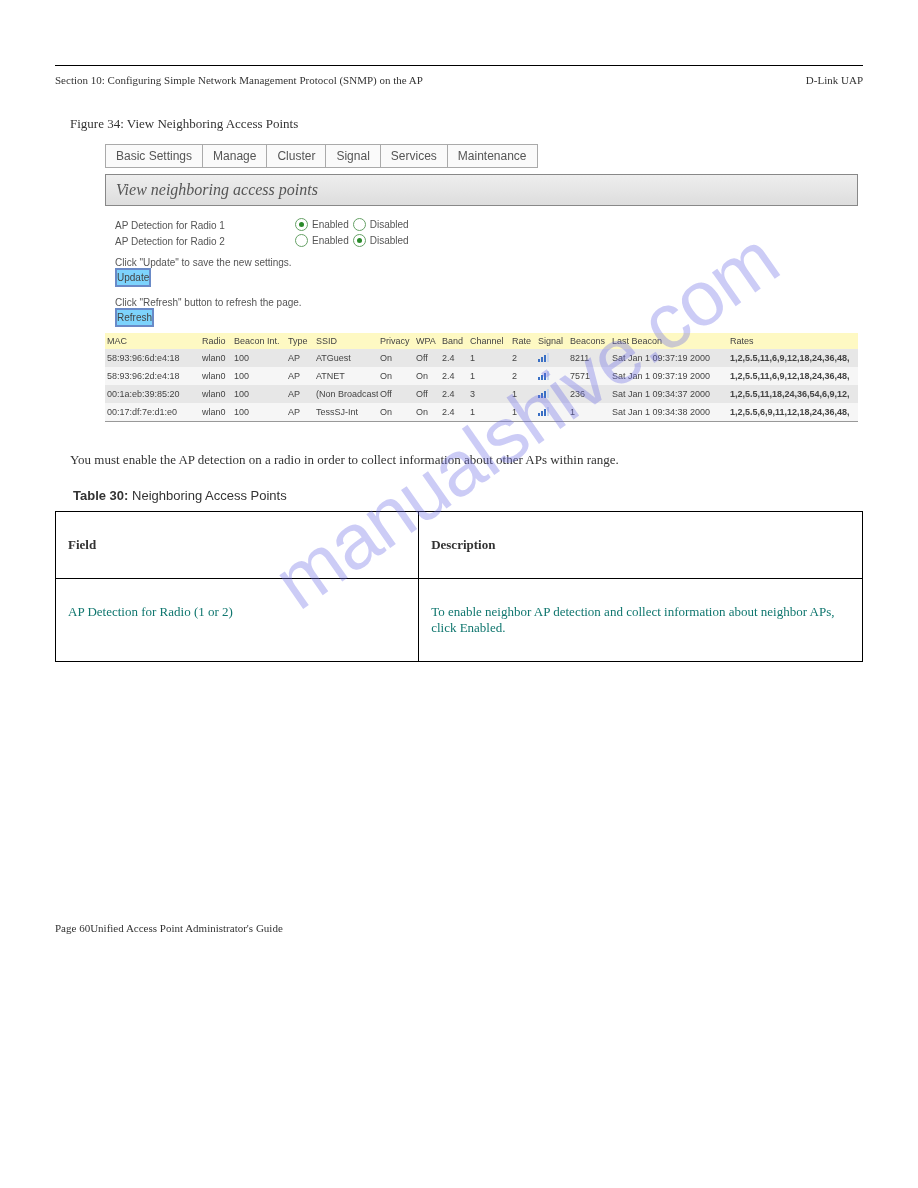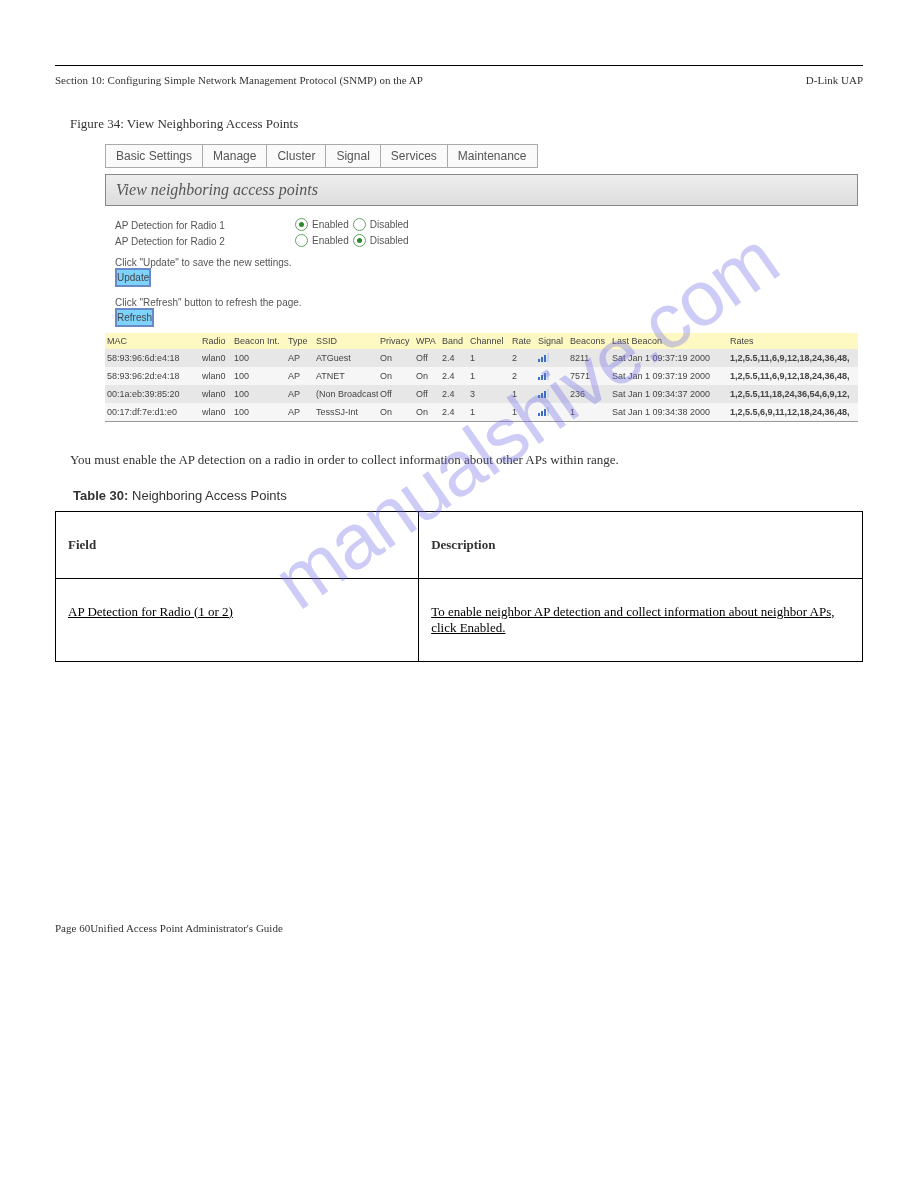--- a/index.html
+++ b/index.html
@@ -28,21 +28,21 @@
   .ap-table tr.even { background: #f6f6f6; }
   .signal-icon svg { width: 12px; height: 10px; }
 
   .bodytext { margin: 28px 70px 18px 70px; font-family: Georgia, serif; font-size: 13px; color: #333; line-height: 1.5; }
   .table-wrap { margin: 0 55px 0 55px; }
   .table-caption { font-family: Liberation Sans, sans-serif; font-size: 13px; margin: 0 0 8px 18px; }
   .tbl-num { font-weight: bold; }
   .desc-table { width: 100%; border-collapse: collapse; font-family: Georgia, serif; font-size: 13px; }
   .desc-table th, .desc-table td { border: 1px solid #000; padding: 25px 12px; vertical-align: top; text-align: left; }
   .desc-table th { font-weight: bold; background: #fff; }
-  .desc-table td { color: #000000; text-decoration: underline; }
+  .desc-table td { color: #0f766e; }
 
   .footer { position: relative; margin: 260px 55px 20px 55px; font-family: Georgia, serif; font-size: 11px; color: #333; display: flex; justify-content: flex-start; }
   .watermark { position: absolute; left: 230px; top: 310px; font-size: 78px; color: rgba(110,110,230,0.35); font-family: Arial, sans-serif; transform: rotate(-35deg); transform-origin: center; pointer-events: none; letter-spacing: -1px; }
 
   .col-mac{width:95px;} .col-radio{width:32px;} .col-bint{width:54px;} .col-type{width:28px;} .col-ssid{width:64px;}
   .col-priv{width:36px;} .col-wpa{width:26px;} .col-band{width:28px;} .col-chan{width:42px;} .col-rate{width:26px;}
   .col-sig{width:32px;} .col-beacons{width:42px;} .col-last{width:118px;} .col-rates{width:auto;}
 </style>
 </head>
 <body>

